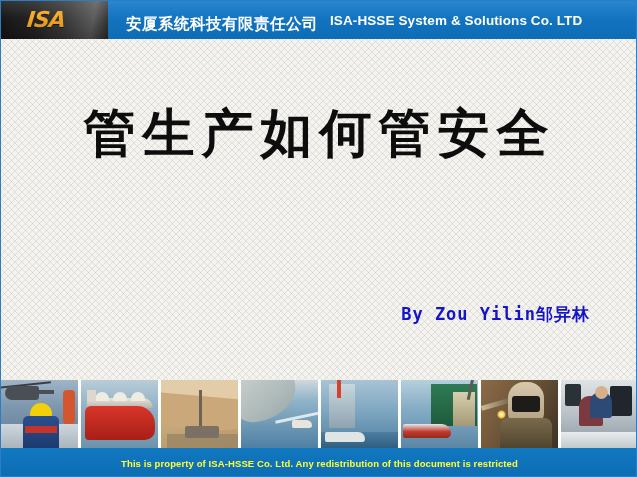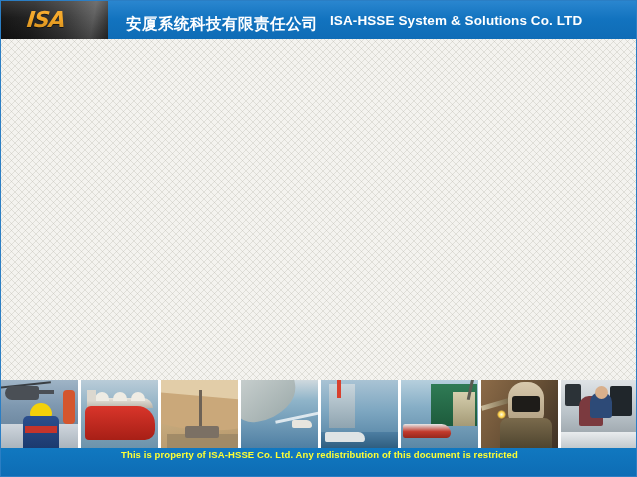--- a/index.html
+++ b/index.html
@@ -344,22 +344,23 @@
 
   
   .footer {
     position: absolute;
     left: 0;
     top: 447px;
     width: 637px;
     height: 30px;
     background: linear-gradient(180deg,#1178c0 0%,#0d6cb4 100%);
     display: flex;
-    flex-direction: column;
+    flex-direction: row;
     align-items: center;
+    justify-content: center;
     z-index: 6;
   }
   .footer-line {
     color: #ffff33;
     font-family: "Liberation Sans", sans-serif;
     font-size: 9.5px;
     font-weight: 700;
     line-height: 13px;
     white-space: nowrap;
     letter-spacing: 0.1px;
@@ -375,21 +376,23 @@
       <div class="isa-logo">ISA</div>
     </div>
     <div class="header-blue">
       <span class="header-cn">安厦系统科技有限责任公司</span>
       <span class="header-en">ISA-HSSE  System &amp; Solutions Co. LTD</span>
     </div>
   </div>
 
   <div class="body-area"></div>
 
-
+  <div class="title-main">管生产如何管安全</div>
+
+  <div class="byline">By  Zou  Yilin邹异林</div>
 
   <div class="photo-strip">
 
     <div class="photo ph-heli">
       <div class="heli-rotor"></div>
       <div class="heli-body"></div>
       <div class="heli-tail"></div>
       <div class="deck"></div>
       <div class="worker2"></div>
       <div class="worker-helmet"></div>

